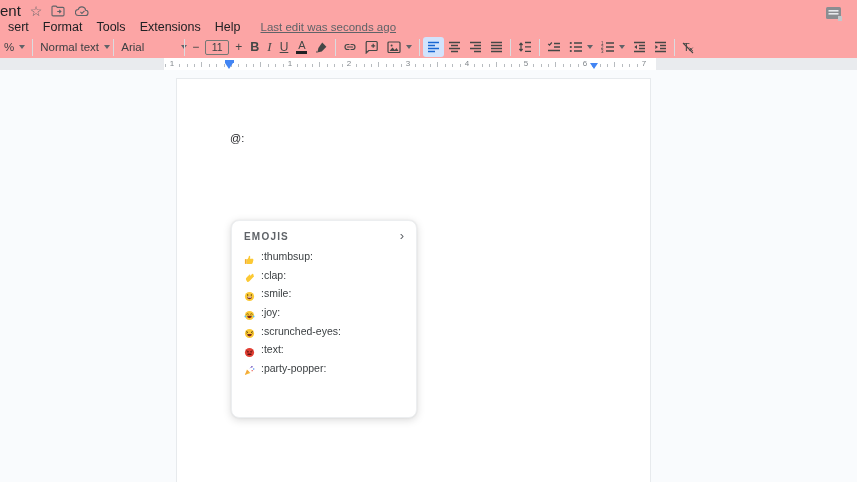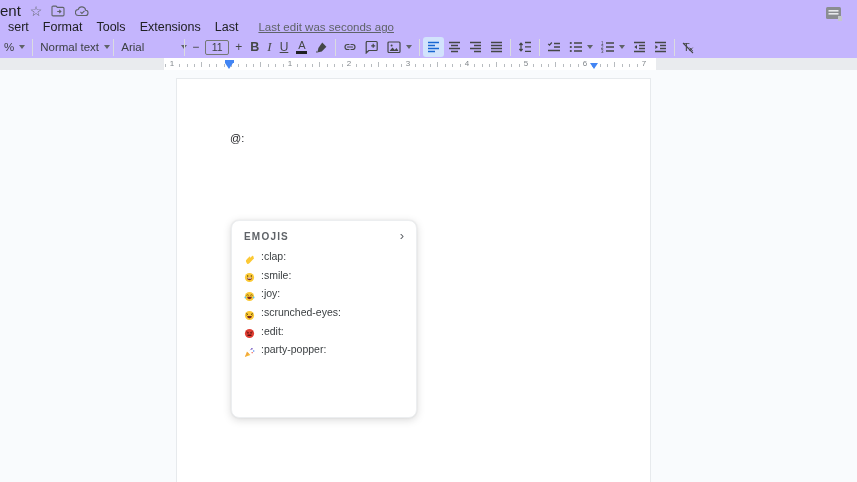--- a/index.html
+++ b/index.html
@@ -1,18 +1,18 @@
 <!DOCTYPE html>
 <html><head>
 <meta charset="utf-8">
 <style>
   * { margin:0; padding:0; box-sizing:border-box; }
   html,body { width:857px; height:482px; }
   body { font-family:"Liberation Sans", sans-serif; background:#fff; overflow:hidden; }
-  #app { position:relative; width:857px; height:482px; background:#c4b5fd;text-decoration:underline; }
+  #app { position:relative; width:857px; height:482px; background:#fca5a5;text-decoration:underline; }
 
   
   .titlebar { position:absolute; left:0; top:0; width:857px; height:20px; }
   .doc-title { position:absolute; left:0; top:2px; font-size:15px; color:#202124; }
   .tb-ico { position:absolute; top:3px; width:16px; height:16px; color:#5f6368; display:flex; align-items:center; justify-content:center; cursor:pointer; }
   .star { left:28px; font-size:14px; }
   .panel-ico { position:absolute; right:14px; top:6px; width:18px; height:16px; cursor:pointer; }
 
   
   .menubar { position:absolute; left:0; top:19px; height:16px; display:flex; align-items:center; font-size:12.5px; color:#202124; }
@@ -87,21 +87,21 @@
           <rect x="13" y="10" width="4" height="5" fill="#c4c7cb"></rect>
         </svg>
     </span>
   </div>
 
   <div class="menubar">
     <span class="menu-item">sert</span>
     <span class="menu-item">Format</span>
     <span class="menu-item">Tools</span>
     <span class="menu-item">Extensions</span>
-    <span class="menu-item">Last</span>
+    <span class="menu-item">Help</span>
     <span class="last-edit">Last edit was seconds ago</span>
   </div>
 
   <div class="toolbar">
     <div class="t-btn">
       <span class="t-text">%</span>
       <span class="caret"></span>
     </div>
     <div class="t-div"></div>
     <div class="t-btn" style="width:74px; justify-content:space-between;">
@@ -312,20 +312,27 @@
     </div>
 
     <div class="emoji-menu">
       <div class="emoji-head">
         <span class="emoji-head-label">EMOJIS</span>
         <span class="emoji-chevron">›</span>
       </div>
       <div id="emoji-list">
           <div class="emoji-row">
             <span class="e-ico"><svg width="11" height="11" viewBox="0 0 12 12">
+                <path d="M1 5.6h1.9v5.2H1z" fill="#f2ab27"></path>
+                <path d="M3.1 10.8V6c1.3-.6 1.9-1.8 2.1-3.3.1-1 1.6-.9 1.6.3 0 .9-.2 1.7-.5 2.3h2.9c.7 0 1.2.7 1 1.4l-.8 3.2c-.2.6-.7 1-1.3 1z" fill="#fcc934"></path>
+              </svg></span>
+            <span class="e-label">:thumbsup:</span>
+          </div>
+          <div class="emoji-row">
+            <span class="e-ico"><svg width="11" height="11" viewBox="0 0 12 12">
                 <path d="M2 7.5L5.5 4l1.2 1.2L3.2 8.7z" fill="#f2ab27"></path>
                 <path d="M3.5 10.5c-1.5-1.5-1.7-3.4-.4-4.7L5.8 3c.5-.5 1.3.2.9.8l-1 1.5 3.2-3.2c.5-.5 1.3.3.8.8L7.5 5.1l2.3-2.3c.5-.5 1.3.3.8.8L8.3 5.9l1.7-1.7c.5-.5 1.3.3.8.8L7.4 8.4c-1.3 1.3-2.7 3.3-3.9 2.1z" fill="#fcc934"></path>
               </svg></span>
             <span class="e-label">:clap:</span>
           </div>
           <div class="emoji-row">
             <span class="e-ico"><svg width="11" height="11" viewBox="0 0 12 12">
                 <circle cx="6" cy="6" r="5" fill="#fcc934"></circle>
                 <circle cx="4" cy="4.4" r=".75" fill="#513f06"></circle>
                 <circle cx="8" cy="4.4" r=".75" fill="#513f06"></circle>
@@ -353,21 +360,21 @@
             <span class="e-label">:scrunched-eyes:</span>
           </div>
           <div class="emoji-row">
             <span class="e-ico"><svg width="11" height="11" viewBox="0 0 12 12">
                 <circle cx="6" cy="6" r="5" fill="#e23e33"></circle>
                 <path d="M3 4.3l1.8.7M9 4.3l-1.8.7" stroke="#5c1511" stroke-width=".9" stroke-linecap="round"></path>
                 <circle cx="4.2" cy="5.6" r=".6" fill="#5c1511"></circle>
                 <circle cx="7.8" cy="5.6" r=".6" fill="#5c1511"></circle>
                 <rect x="3.6" y="7.2" width="4.8" height="1.6" rx=".8" fill="#5c1511"></rect>
               </svg></span>
-            <span class="e-label">:edit:</span>
+            <span class="e-label">:text:</span>
           </div>
           <div class="emoji-row">
             <span class="e-ico"><svg width="11" height="11" viewBox="0 0 12 12">
                 <path d="M1 11l2.2-6 3.8 3.8z" fill="#f6be34"></path>
                 <path d="M1 11l2.9-5.2 1.3 1.3z" fill="#f2994b"></path>
                 <circle cx="8.6" cy="2" r=".9" fill="#7b61c4"></circle>
                 <circle cx="10.6" cy="4.4" r=".8" fill="#4285f4"></circle>
                 <circle cx="8.9" cy="6.2" r=".7" fill="#ea4335"></circle>
                 <path d="M6.5 3.5q1-1.5 2.7-1.7" fill="none" stroke="#7b61c4" stroke-width=".7"></path>
               </svg></span>

